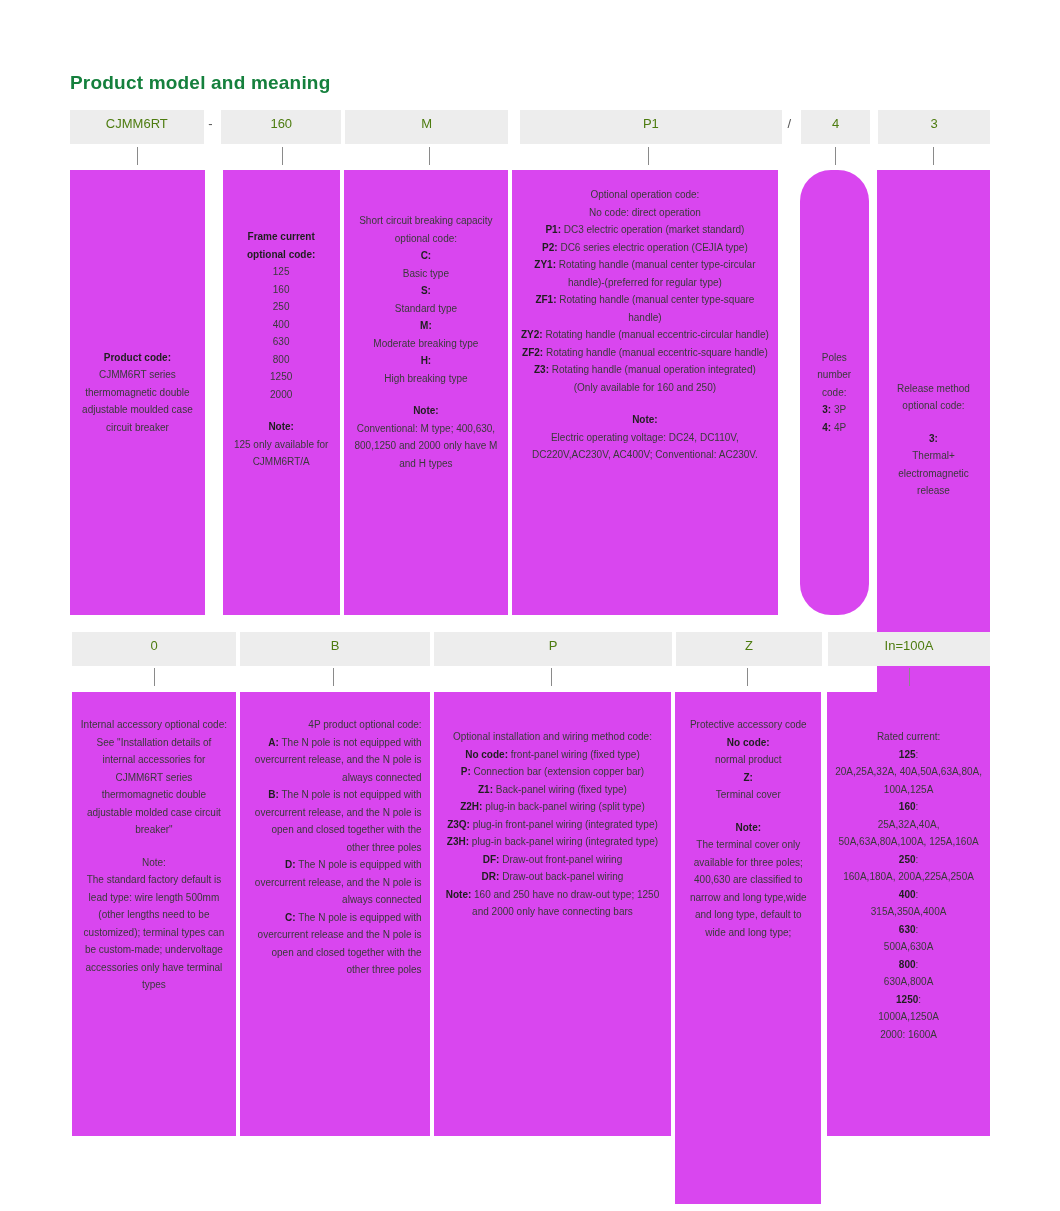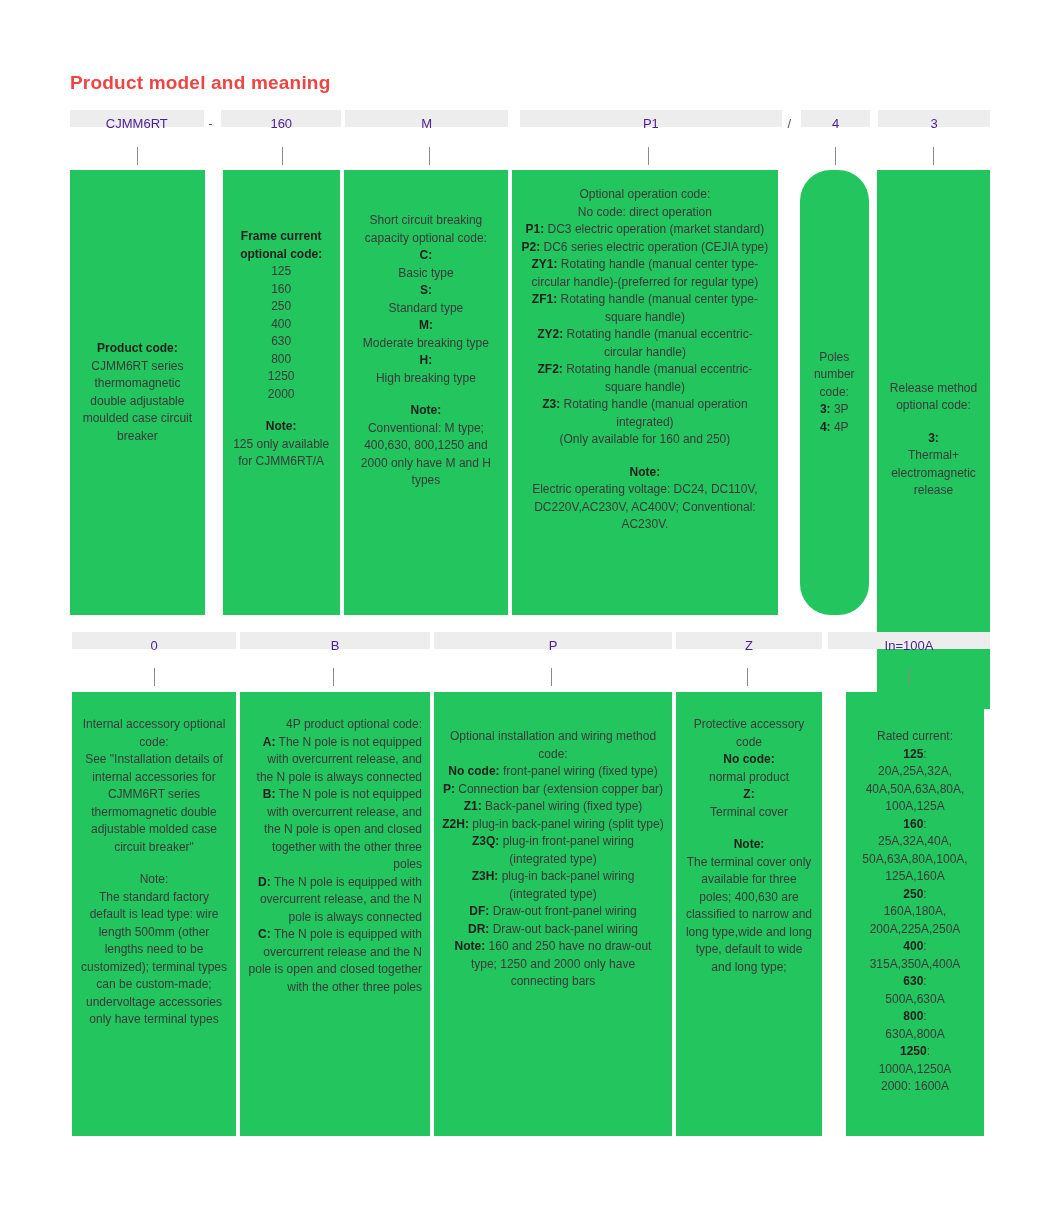--- a/index.html
+++ b/index.html
@@ -12,37 +12,37 @@
     -webkit-font-smoothing:antialiased;
   }
   .page{position:relative;width:1060px;height:1211px;}
 
   .page-title{
     position:absolute;
     left:70px;
     top:72px;
     font-size:19px;
     font-weight:bold;
-    color:#ef4444;
+    color:#15803d;
     letter-spacing:0.2px;
   }
 
   
   .code-row{
     position:absolute;
     display:flex;
     align-items:stretch;
   }
   .code-cell{
     background:#ededed;
-    height:17px;
+    height:34px;
     line-height:28px;
     text-align:center;
     font-size:13px;
-    color:#4c1d95;
+    color:#4d7c0f;
     box-sizing:border-box;
   }
   .sep-cell{
     background:transparent;
     height:28px;
     line-height:28px;
     text-align:center;
     font-size:13px;
     color:#555;
   }
@@ -64,24 +64,24 @@
     background:#8a8a8a;
   }
   .tick.blank i{background:transparent;}
 
   .desc-row{
     position:absolute;
     display:flex;
     align-items:flex-start;
   }
   .desc-cell{
-    background:#22c55e;
+    background:#d946ef;
     box-sizing:border-box;
     padding:14px 8px 14px 8px;
-    font-size:12px;
+    font-size:10px;
     line-height:17.5px;
     text-align:center;
     color:#3a3a3a;
     display:flex;
     align-items:center;
     justify-content:center;
   }
   .desc-cell .inner{width:100%;}
   .desc-cell.top .inner{align-self:flex-start;}
   .gap{background:transparent;}
@@ -274,34 +274,34 @@
         <span class="blk"><b>Z1:</b><span> Back-panel wiring (fixed type)</span></span>
         <span class="blk"><b>Z2H:</b><span> plug-in back-panel wiring (split type)</span></span>
         <span class="blk"><b>Z3Q:</b><span> plug-in front-panel wiring (integrated type)</span></span>
         <span class="blk"><b>Z3H:</b><span> plug-in back-panel wiring (integrated type)</span></span>
         <span class="blk"><b>DF:</b><span> Draw-out front-panel wiring</span></span>
         <span class="blk"><b>DR:</b><span> Draw-out back-panel wiring</span></span>
         <span class="blk"><b>Note:</b><span> 160 and 250 have no draw-out type; 1250 and 2000 only have connecting bars</span></span>
       </div>
     </div>
 
-    <div class="desc-cell top" style="width:146px; height:444px; margin-left:4px;">
+    <div class="desc-cell top" style="width:146px; height:512px; margin-left:4px;">
       <div class="inner" style="padding-top:10px;">
         <span class="blk">Protective accessory code</span>
         <b class="blk">No code:</b>
         <span class="blk">normal product</span>
         <b class="blk">Z:</b>
         <span class="blk">Terminal cover</span>
         <span class="spacer"></span>
         <b class="blk">Note:</b>
         <span class="blk">The terminal cover only available for three poles; 400,630 are classified to narrow and long type,wide and long type, default to wide and long type;</span>
       </div>
     </div>
 
-    <div class="desc-cell top" style="width:138px; height:444px; margin-left:24px;">
+    <div class="desc-cell top" style="width:163px; height:444px; margin-left:6px;">
       <div class="inner" style="padding-top:22px;">
         <span class="blk">Rated current:</span>
         <span class="blk"><b>125</b>:</span>
         <span class="blk">20A,25A,32A, 40A,50A,63A,80A, 100A,125A</span>
         <span class="blk"><b>160</b>:</span>
         <span class="blk">25A,32A,40A, 50A,63A,80A,100A, 125A,160A</span>
         <span class="blk"><b>250</b>:</span>
         <span class="blk">160A,180A, 200A,225A,250A</span>
         <span class="blk"><b>400</b>:</span>
         <span class="blk">315A,350A,400A</span>

